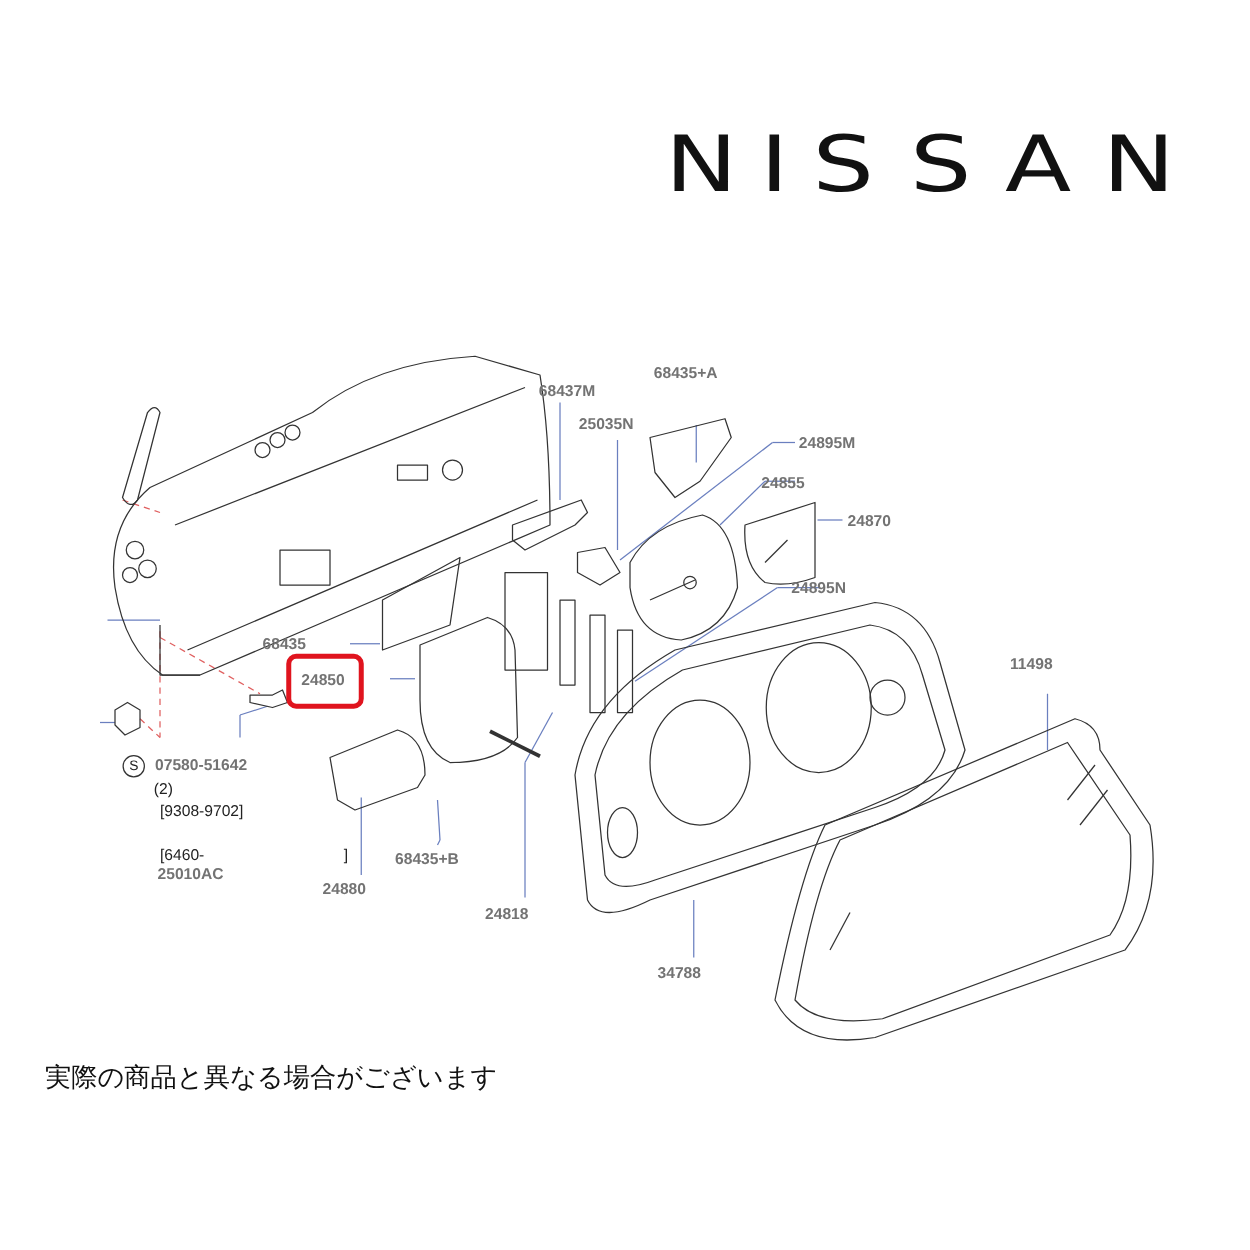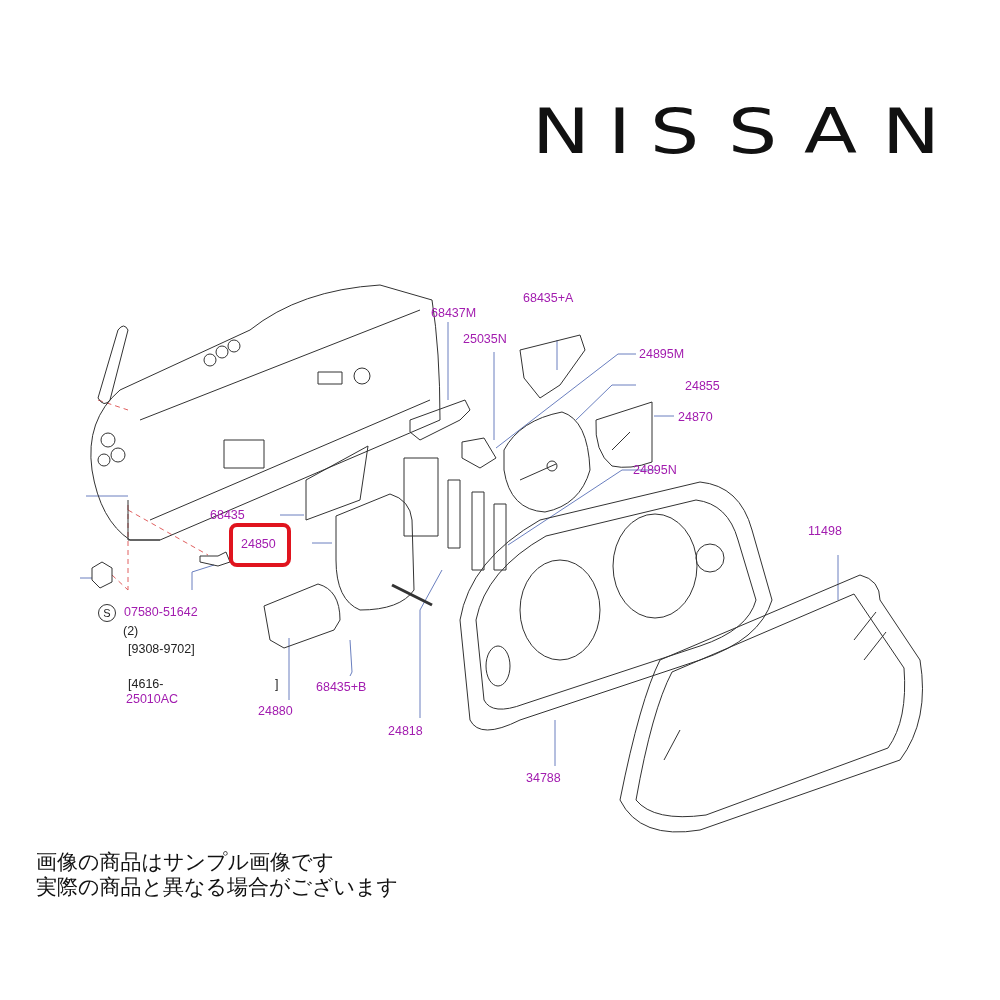--- a/index.html
+++ b/index.html
@@ -1,20 +1,20 @@
 <!DOCTYPE html>
 <html><head>
 <meta charset="utf-8">
 <style>
   html, body { margin:0; padding:0; background:#ffffff; }
   body { width:1000px; height:1000px; position:relative; overflow:hidden; font-family:"Liberation Sans", sans-serif; }
   .logo { position:absolute; left:532px; top:104px; width:410px; height:56px; }
   .logo span { position:absolute; font-family:"DejaVu Sans", sans-serif; font-weight:normal; color:#111; font-size:62px; line-height:56px; letter-spacing:0; transform:scaleX(1.25); transform-origin:left top; }
   .diagram { position:absolute; left:0; top:0; width:1000px; height:1000px; }
-  .lbl { position:absolute; font-size:12.5px; color:#a21caf; white-space:nowrap; }
+  .lbl { position:absolute; font-size:12.5px; color:#737373; white-space:nowrap;font-weight:bold; }
   .blk { position:absolute; font-size:12.5px; color:#222; white-space:nowrap; }
   .hl { position:absolute; left:229px; top:523px; width:62px; height:44px; border:4px solid #e0141e; border-radius:8px; box-sizing:border-box; }
   .s-circ { position:absolute; left:98px; top:604px; width:16px; height:16px; border:1.3px solid #333; border-radius:50%; font-size:11px; text-align:center; line-height:16px; color:#222; }
   .note { position:absolute; left:36px; top:850px; font-family:"DejaVu Sans", sans-serif; font-size:21px; line-height:25px; color:#111; }
   .note div { white-space:nowrap; }
 </style>
 </head>
 <body>
 
 <div class="logo">
@@ -118,36 +118,35 @@
   <line x1="864" y1="660" x2="886" y2="632"></line>
   <line x1="664" y1="760" x2="680" y2="730"></line>
 </svg>
 
 <div class="hl"></div>
 
 <div class="lbl" style="left:431px;top:306px">68437M</div>
 <div class="lbl" style="left:523px;top:291px">68435+A</div>
 <div class="lbl" style="left:463px;top:332px">25035N</div>
 <div class="lbl" style="left:639px;top:347px">24895M</div>
-<div class="lbl" style="left:685px;top:379px">24855</div>
+<div class="lbl" style="left:609px;top:379px">24855</div>
 <div class="lbl" style="left:678px;top:410px">24870</div>
 <div class="lbl" style="left:633px;top:463px">24895N</div>
 <div class="lbl" style="left:210px;top:508px">68435</div>
 <div class="lbl" style="left:241px;top:537px">24850</div>
 <div class="lbl" style="left:808px;top:524px">11498</div>
 
 <div class="s-circ">S</div>
 <div class="lbl" style="left:124px;top:605px">07580-51642</div>
 <div class="blk" style="left:123px;top:624px">(2)</div>
 <div class="blk" style="left:128px;top:642px">[9308-9702]</div>
 <div class="lbl" style="left:126px;top:692px">25010AC</div>
-<div class="blk" style="left:128px;top:677px">[4616-</div>
+<div class="blk" style="left:128px;top:677px">[6460-</div>
 <div class="blk" style="left:275px;top:677px">]</div>
 
 <div class="lbl" style="left:316px;top:680px">68435+B</div>
 <div class="lbl" style="left:258px;top:704px">24880</div>
 <div class="lbl" style="left:388px;top:724px">24818</div>
 <div class="lbl" style="left:526px;top:771px">34788</div>
 
 <div class="note">
-  <div>画像の商品はサンプル画像です</div>
   <div>実際の商品と異なる場合がございます</div>
 </div>
 
 </body></html>

